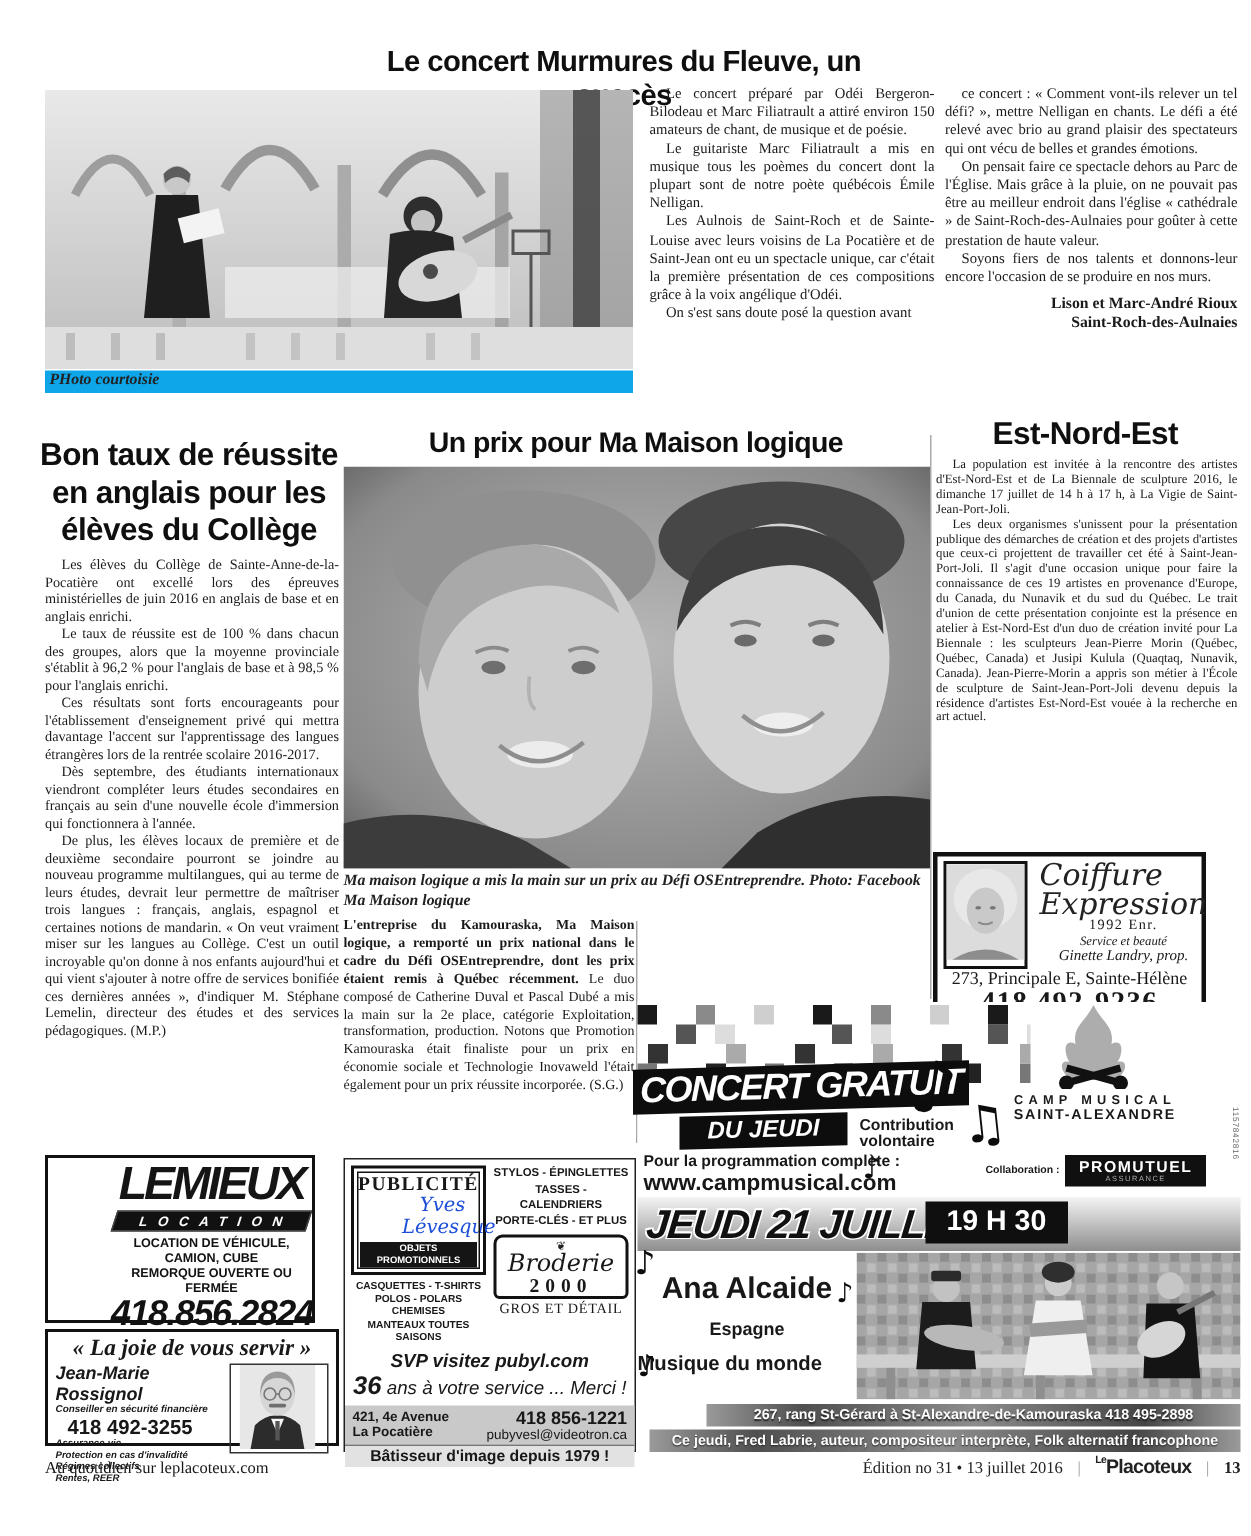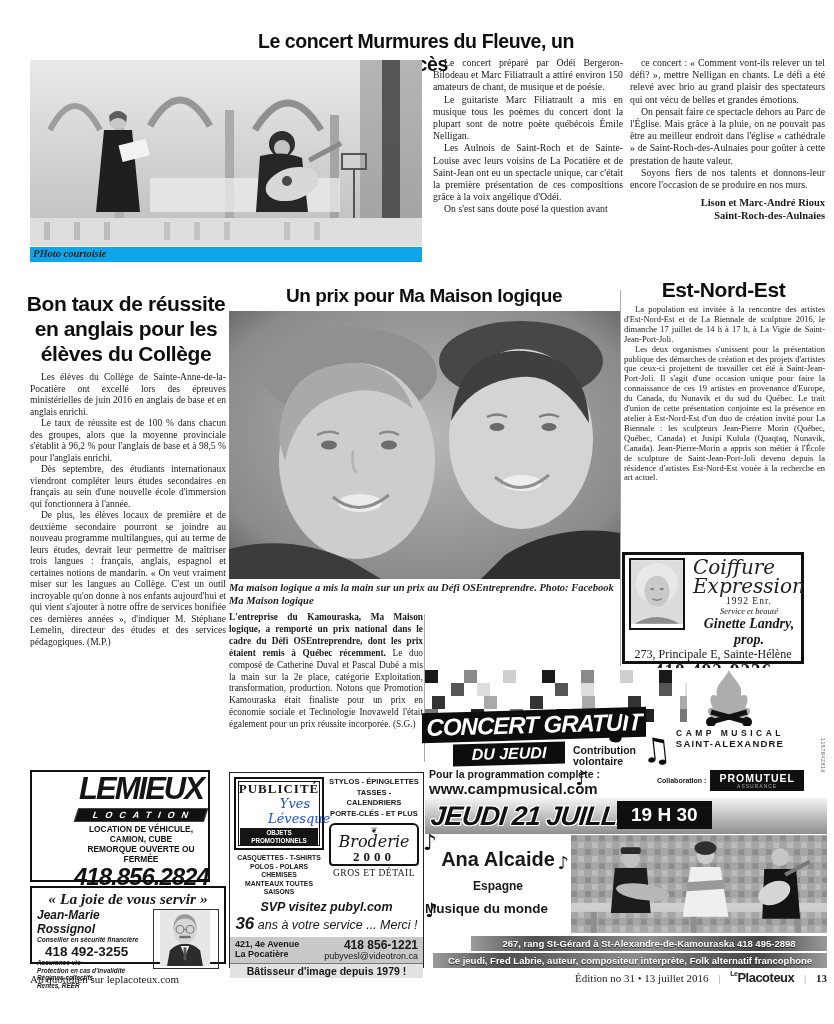--- a/index.html
+++ b/index.html
@@ -34,21 +34,21 @@
                text-align:center;line-height:17px;}
   .ross-name{font-family:"Liberation Sans",sans-serif;font-style:italic;font-weight:bold;font-size:12px;line-height:14px;}
   .ross-title{font-family:"Liberation Sans",sans-serif;font-style:italic;font-weight:bold;font-size:6.6px;line-height:8px;}
   .ross-phone{font-family:"Liberation Sans",sans-serif;font-weight:bold;font-size:13.5px;line-height:15px;padding-left:8px;}
   .ross-svc{font-family:"Liberation Sans",sans-serif;font-style:italic;font-weight:bold;font-size:6.4px;line-height:7.6px;}
   
   .coiffure{border:3px solid #111;padding:3px 4px;}
   .coif-name{font-family:"DejaVu Serif",serif;font-style:italic;font-size:20px;line-height:19px;color:#222;}
   .coif-year{font-size:9.5px;letter-spacing:1px;}
   .coif-tag{font-style:italic;font-size:8.5px;}
-  .coif-owner{font-style:italic;font-weight:bold;font-size:14px;}
+  .coif-owner{font-style:italic;font-weight:normal;font-size:10px;}
   .coif-addr{font-size:12px;text-align:center;line-height:13px;}
   .coif-phone{font-weight:bold;font-size:19px;text-align:center;line-height:20px;letter-spacing:1px;}
   
   .publicite{border:1px solid #222;}
   .pub-logo{border:2px solid #111;outline:1px solid #111;outline-offset:-5px;text-align:center;padding-top:3px;}
   .pub-title{font-family:"Liberation Serif",serif;font-weight:bold;font-size:13px;letter-spacing:1px;line-height:14px;}
   .pub-script{font-family:"DejaVu Serif",serif;font-style:italic;font-size:13px;line-height:15px;color:#1d4ed8;margin-left:32px;}
   .pub-banner{background:#151515;color:#fff;font-family:"Liberation Sans",sans-serif;font-weight:bold;
               font-size:6.3px;line-height:7.5px;padding:1px 2px;margin:2px 4px 3px 4px;}
   .pub-item{font-family:"Liberation Sans",sans-serif;font-weight:bold;font-size:6.8px;line-height:8.6px;text-align:center;}
@@ -172,20 +172,21 @@
   </div>
 
   <div class="abs headline" style="left:26px;top:291px;width:200px;font-size:21px;line-height:25px;">
     <div>Bon taux de réussite</div>
     <div>en anglais pour les</div>
     <div>élèves du  Collège</div>
   </div>
   <div class="abs serif-col" style="left:30px;top:372px;width:196px;font-size:9.5px;line-height:11.5px;">
     <p>Les élèves du Collège de Sainte-Anne-de-la-Pocatière ont excellé lors des épreuves ministérielles de juin 2016 en anglais de base et en anglais enrichi.</p>
     <p>Le taux de réussite est de 100 % dans chacun des groupes, alors que la moyenne provinciale s'établit à 96,2 % pour l'anglais de base et à 98,5 % pour l'anglais enrichi.</p>
+    <p>Ces résultats sont forts encourageants pour l'établissement d'enseignement privé qui mettra davantage l'accent sur l'apprentissage des langues étrangères lors de la rentrée scolaire 2016-2017.</p>
     <p>Dès septembre, des étudiants internationaux viendront compléter leurs études secondaires en français au sein d'une nouvelle école d'immersion qui fonctionnera à l'année.</p>
     <p>De plus, les élèves locaux de première et de deuxième secondaire pourront se joindre au nouveau programme multilangues, qui au terme de leurs études, devrait leur permettre de maîtriser trois langues : français, anglais, espagnol et certaines notions de mandarin. « On veut vraiment miser sur les langues au Collège. C'est un outil incroyable qu'on donne à nos enfants aujourd'hui et qui vient s'ajouter à notre offre de services bonifiée ces dernières années », d'indiquer M. Stéphane Lemelin, directeur des études et des services pédagogiques. (M.P.)</p>
   </div>
 
   <div class="adbox lemieux" style="left:30px;top:770px;width:180px;height:112px;padding-left:42px;">
     <div class="lemieux-brand">LEMIEUX</div>
     <div><span class="lemieux-loc">LOCATION</span></div>
     <div class="lemieux-line">LOCATION DE VÉHICULE, CAMION, CUBE</div>
     <div class="lemieux-line">REMORQUE OUVERTE OU FERMÉE</div>
     <div class="lemieux-phone">418.856.2824</div>
@@ -313,21 +314,21 @@
     </div>
     <div class="pub-tagline">Bâtisseur d'image depuis 1979 !</div>
   </div>
 
   <div class="abs headline" style="left:622px;top:278px;width:203px;font-size:21px;line-height:23px;">Est-Nord-Est</div>
   <div class="abs serif-col" style="left:624px;top:305px;width:201px;font-size:8.5px;line-height:9.9px;">
     <p>La population est invitée à la rencontre des artistes d'Est-Nord-Est et de La Biennale de sculpture 2016, le dimanche 17 juillet de 14 h à 17 h, à La Vigie de Saint-Jean-Port-Joli.</p>
     <p>Les deux organismes s'unissent pour la présentation publique des démarches de création et des projets d'artistes que ceux-ci projettent de travailler cet été à Saint-Jean-Port-Joli. Il s'agit d'une occasion unique pour faire la connaissance de ces 19 artistes en provenance d'Europe, du Canada, du Nunavik et du sud du Québec. Le trait d'union de cette présentation conjointe est la présence en atelier à Est-Nord-Est d'un duo de création invité pour La Biennale : les sculpteurs Jean-Pierre Morin (Québec, Québec, Canada) et Jusipi Kulula (Quaqtaq, Nunavik, Canada). Jean-Pierre-Morin a appris son métier à l'École de sculpture de Saint-Jean-Port-Joli devenu depuis la résidence d'artistes Est-Nord-Est vouée à la recherche en art actuel.</p>
   </div>
 
-  <div class="adbox coiffure" style="left:622px;top:552px;width:182px;height:112px;">
+  <div class="adbox coiffure" style="left:622px;top:568px;width:182px;height:112px;">
     <div style="display:flex;">
       <div style="width:56px;height:68px;border:2px solid #111;">
         <svg width="52" height="64" viewBox="0 0 54 66">
           <rect width="54" height="66" fill="#dcdcdc"></rect>
           <ellipse cx="27" cy="24" rx="22" ry="21" fill="#e8e8e8"></ellipse>
           <ellipse cx="27" cy="32" rx="13" ry="16" fill="#c9c9c9"></ellipse>
           <ellipse cx="22" cy="30" rx="2" ry="1.2" fill="#777"></ellipse>
           <ellipse cx="32" cy="30" rx="2" ry="1.2" fill="#777"></ellipse>
           <path d="M22 40 Q27 43 32 40" stroke="#8a8a8a" stroke-width="1.5" fill="none"></path>
           <path d="M4 66 Q27 52 50 66 Z" fill="#8d8d8d"></path>

